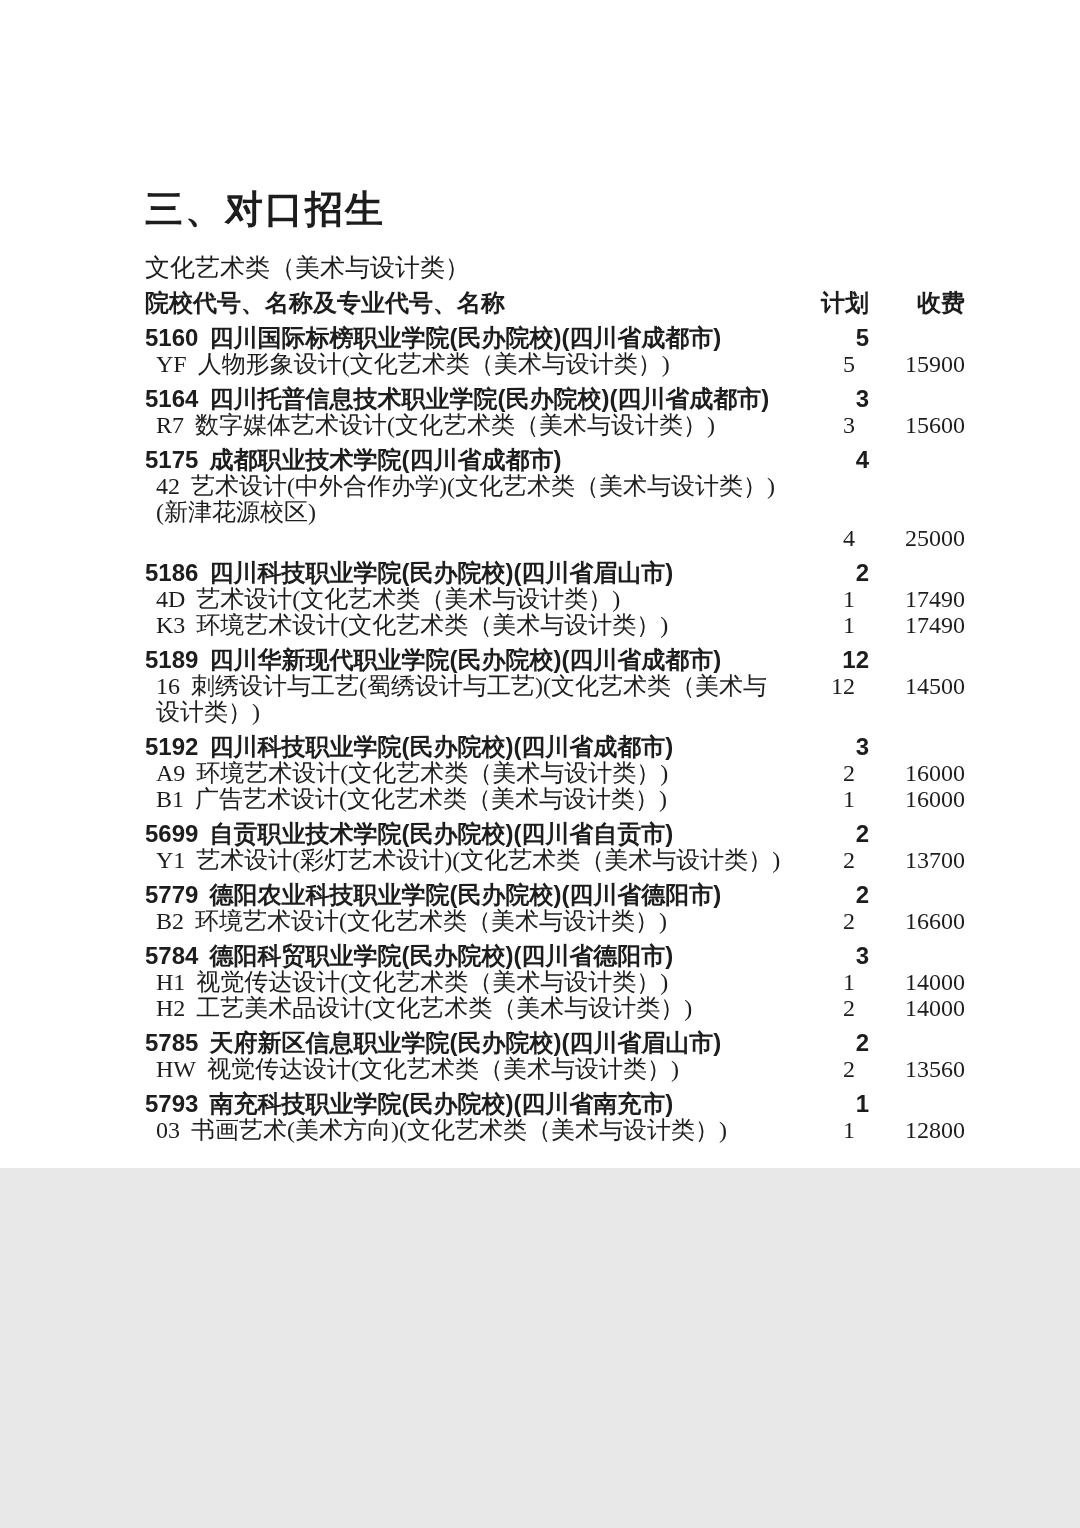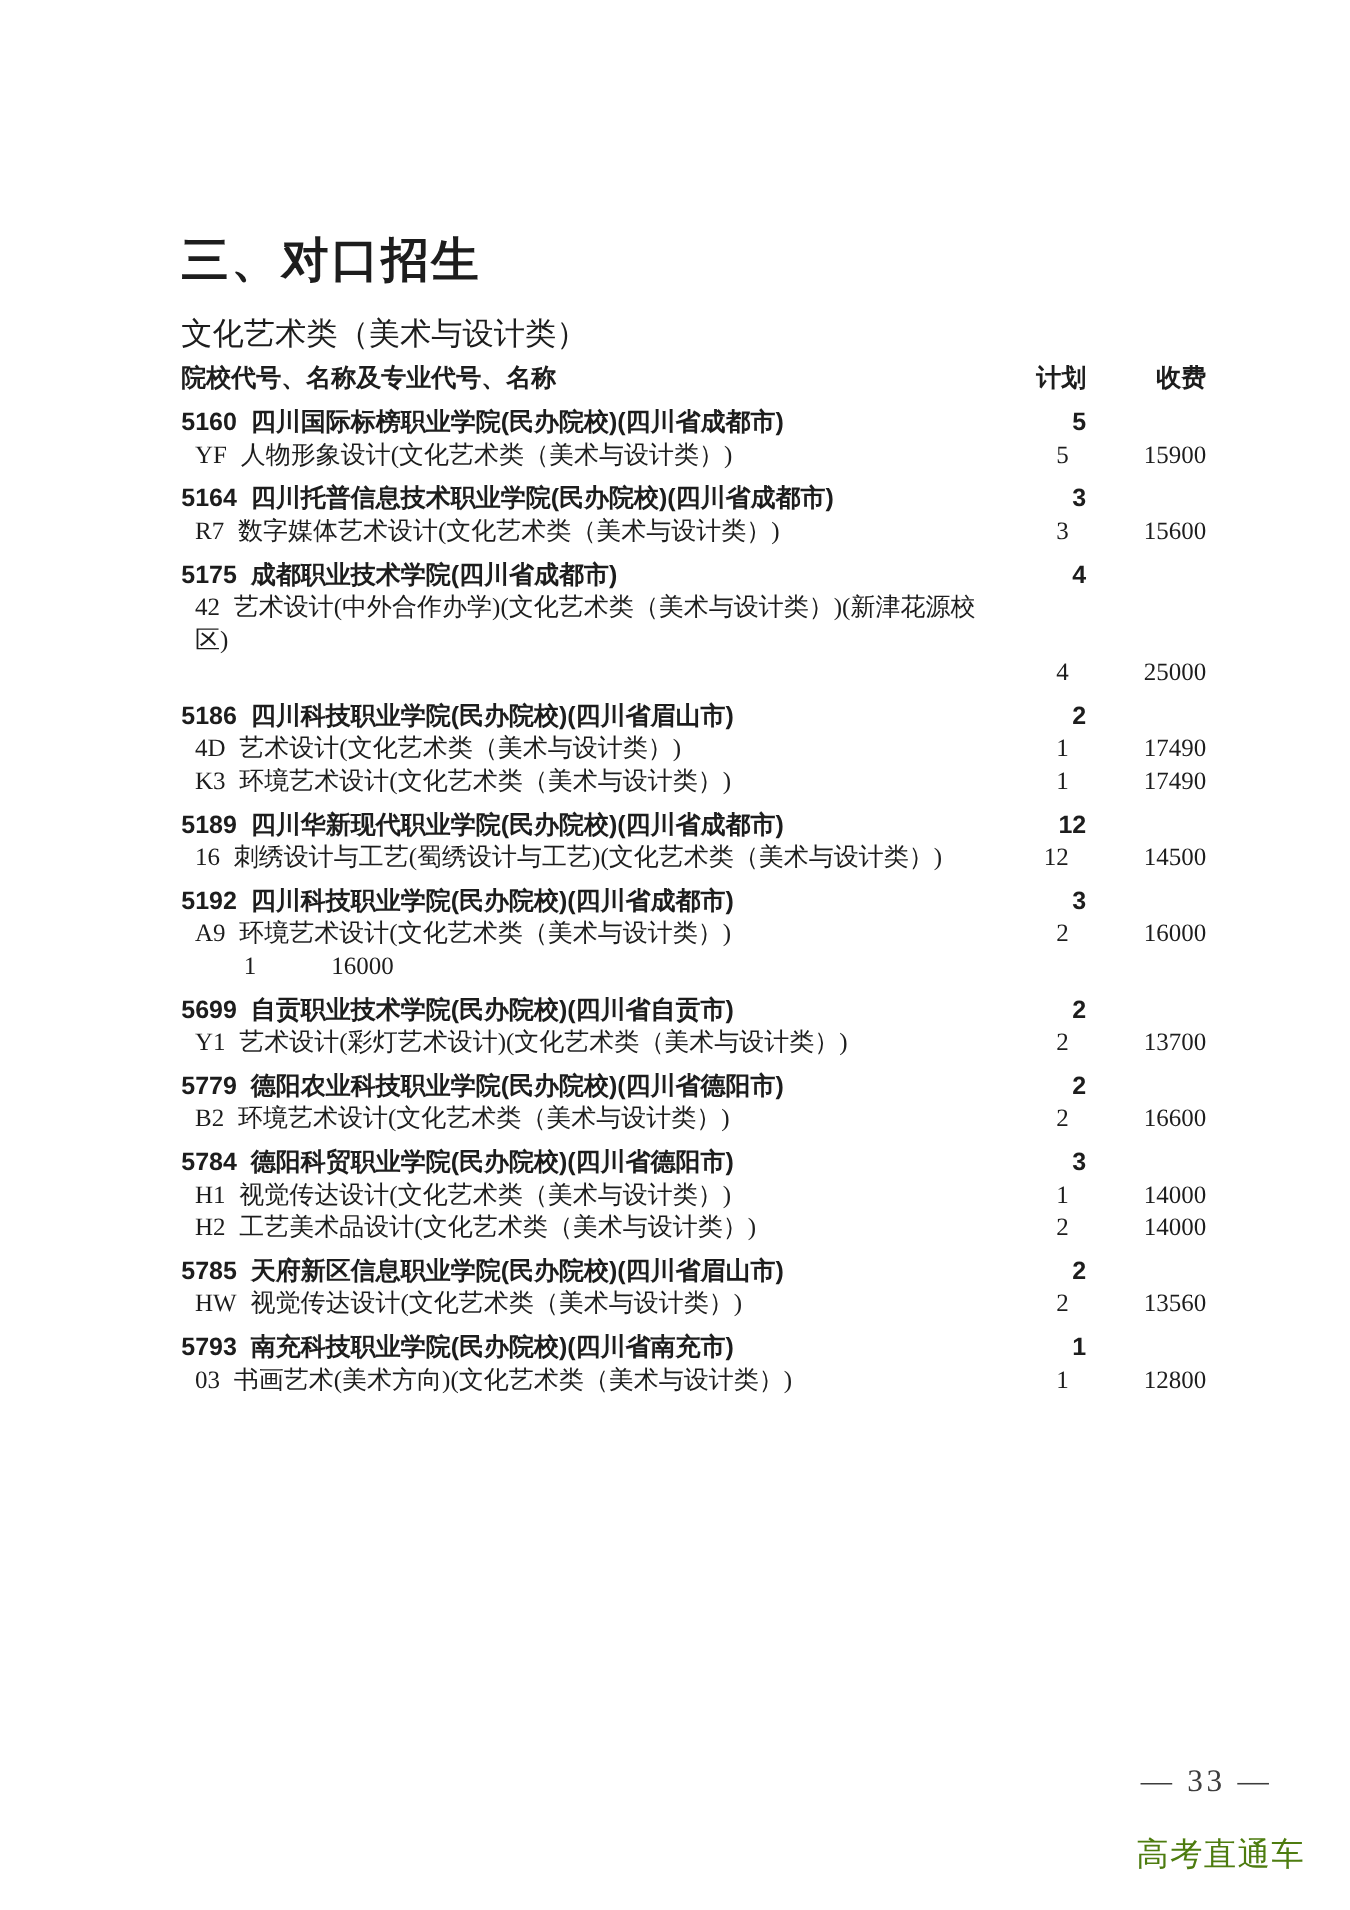--- a/index.html
+++ b/index.html
@@ -1,19 +1,19 @@
 <!DOCTYPE html>
 <html><head>
 <meta charset="utf-8">
 <style>
   html, body { margin: 0; padding: 0; background: #e8e8e8; }
   .page {
     position: relative;
     width: 1080px;
-    height: 1528px;
+    height: 1168px;
     margin: 0 auto;
     background: #ffffff;
     color: #1d1d1d;
     font-family: "Liberation Sans", sans-serif;
     overflow: hidden;
     box-sizing: border-box;
   }
   .content {
     position: absolute;
     left: 145px;
@@ -30,21 +30,21 @@
   .category-title {
     font-size: 25px;
     font-weight: 400;
     margin: 0 0 8px 0;
     line-height: 1.2;
   }
   .row {
     display: flex;
     align-items: flex-start;
     line-height: 26px;
-    font-size: 20px;
+    font-size: 24px;
   }
   .table-header {
     font-weight: 700;
     margin-bottom: 6px;
   }
   .cell-name { flex: 1 1 auto; min-width: 0; }
   .cell-plan { flex: 0 0 60px; text-align: right; }
   .cell-fee  { flex: 0 0 96px; text-align: right; }
   .school-group { margin-top: 9px; }
   .school-row {
@@ -171,20 +171,21 @@
             <span class="cell-name"><span class="code">5192</span><span>四川科技职业学院(民办院校)(四川省成都市)</span></span>
             <span class="cell-plan">3</span>
             <span class="cell-fee"></span>
           </div>
           <div class="row major-row">
             <span class="cell-name"><span class="code">A9</span><span>环境艺术设计(文化艺术类（美术与设计类）)</span></span>
             <span class="cell-plan">2</span>
             <span class="cell-fee">16000</span>
           </div>
           <div class="row major-row">
+            <span class="cell-name"><span class="code">B1</span><span>广告艺术设计(文化艺术类（美术与设计类）)</span></span>
             <span class="cell-plan">1</span>
             <span class="cell-fee">16000</span>
           </div>
         </div>
         <div class="school-group">
           <div class="row school-row">
             <span class="cell-name"><span class="code">5699</span><span>自贡职业技术学院(民办院校)(四川省自贡市)</span></span>
             <span class="cell-plan">2</span>
             <span class="cell-fee"></span>
           </div>

